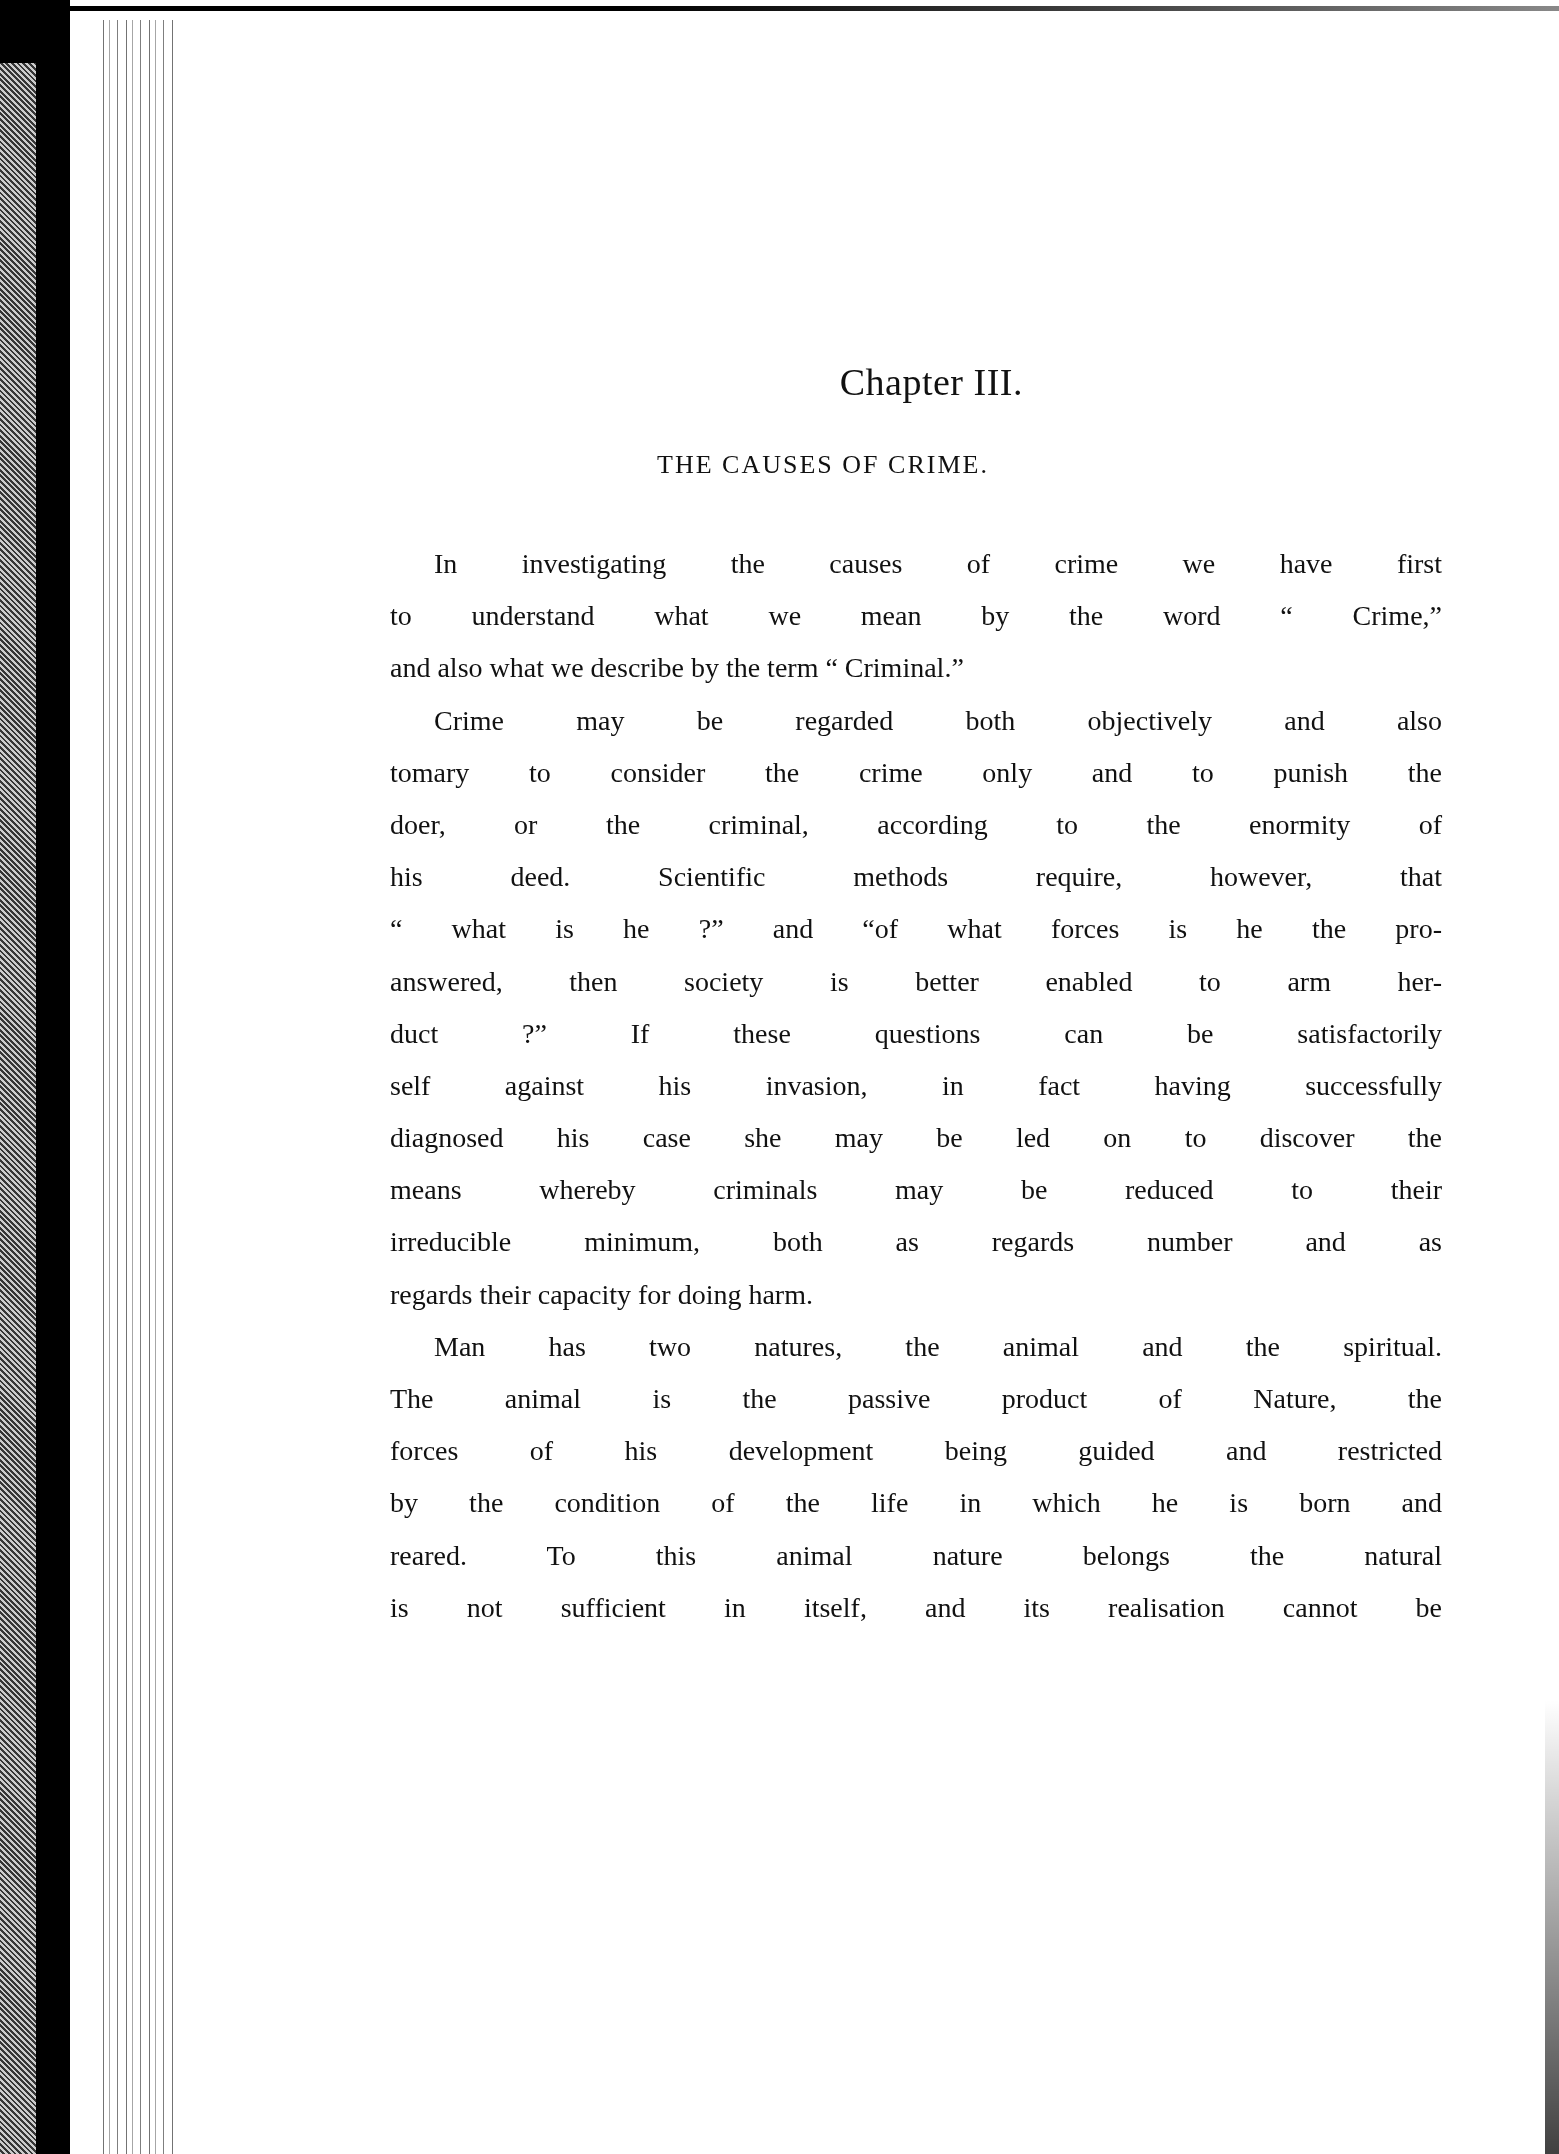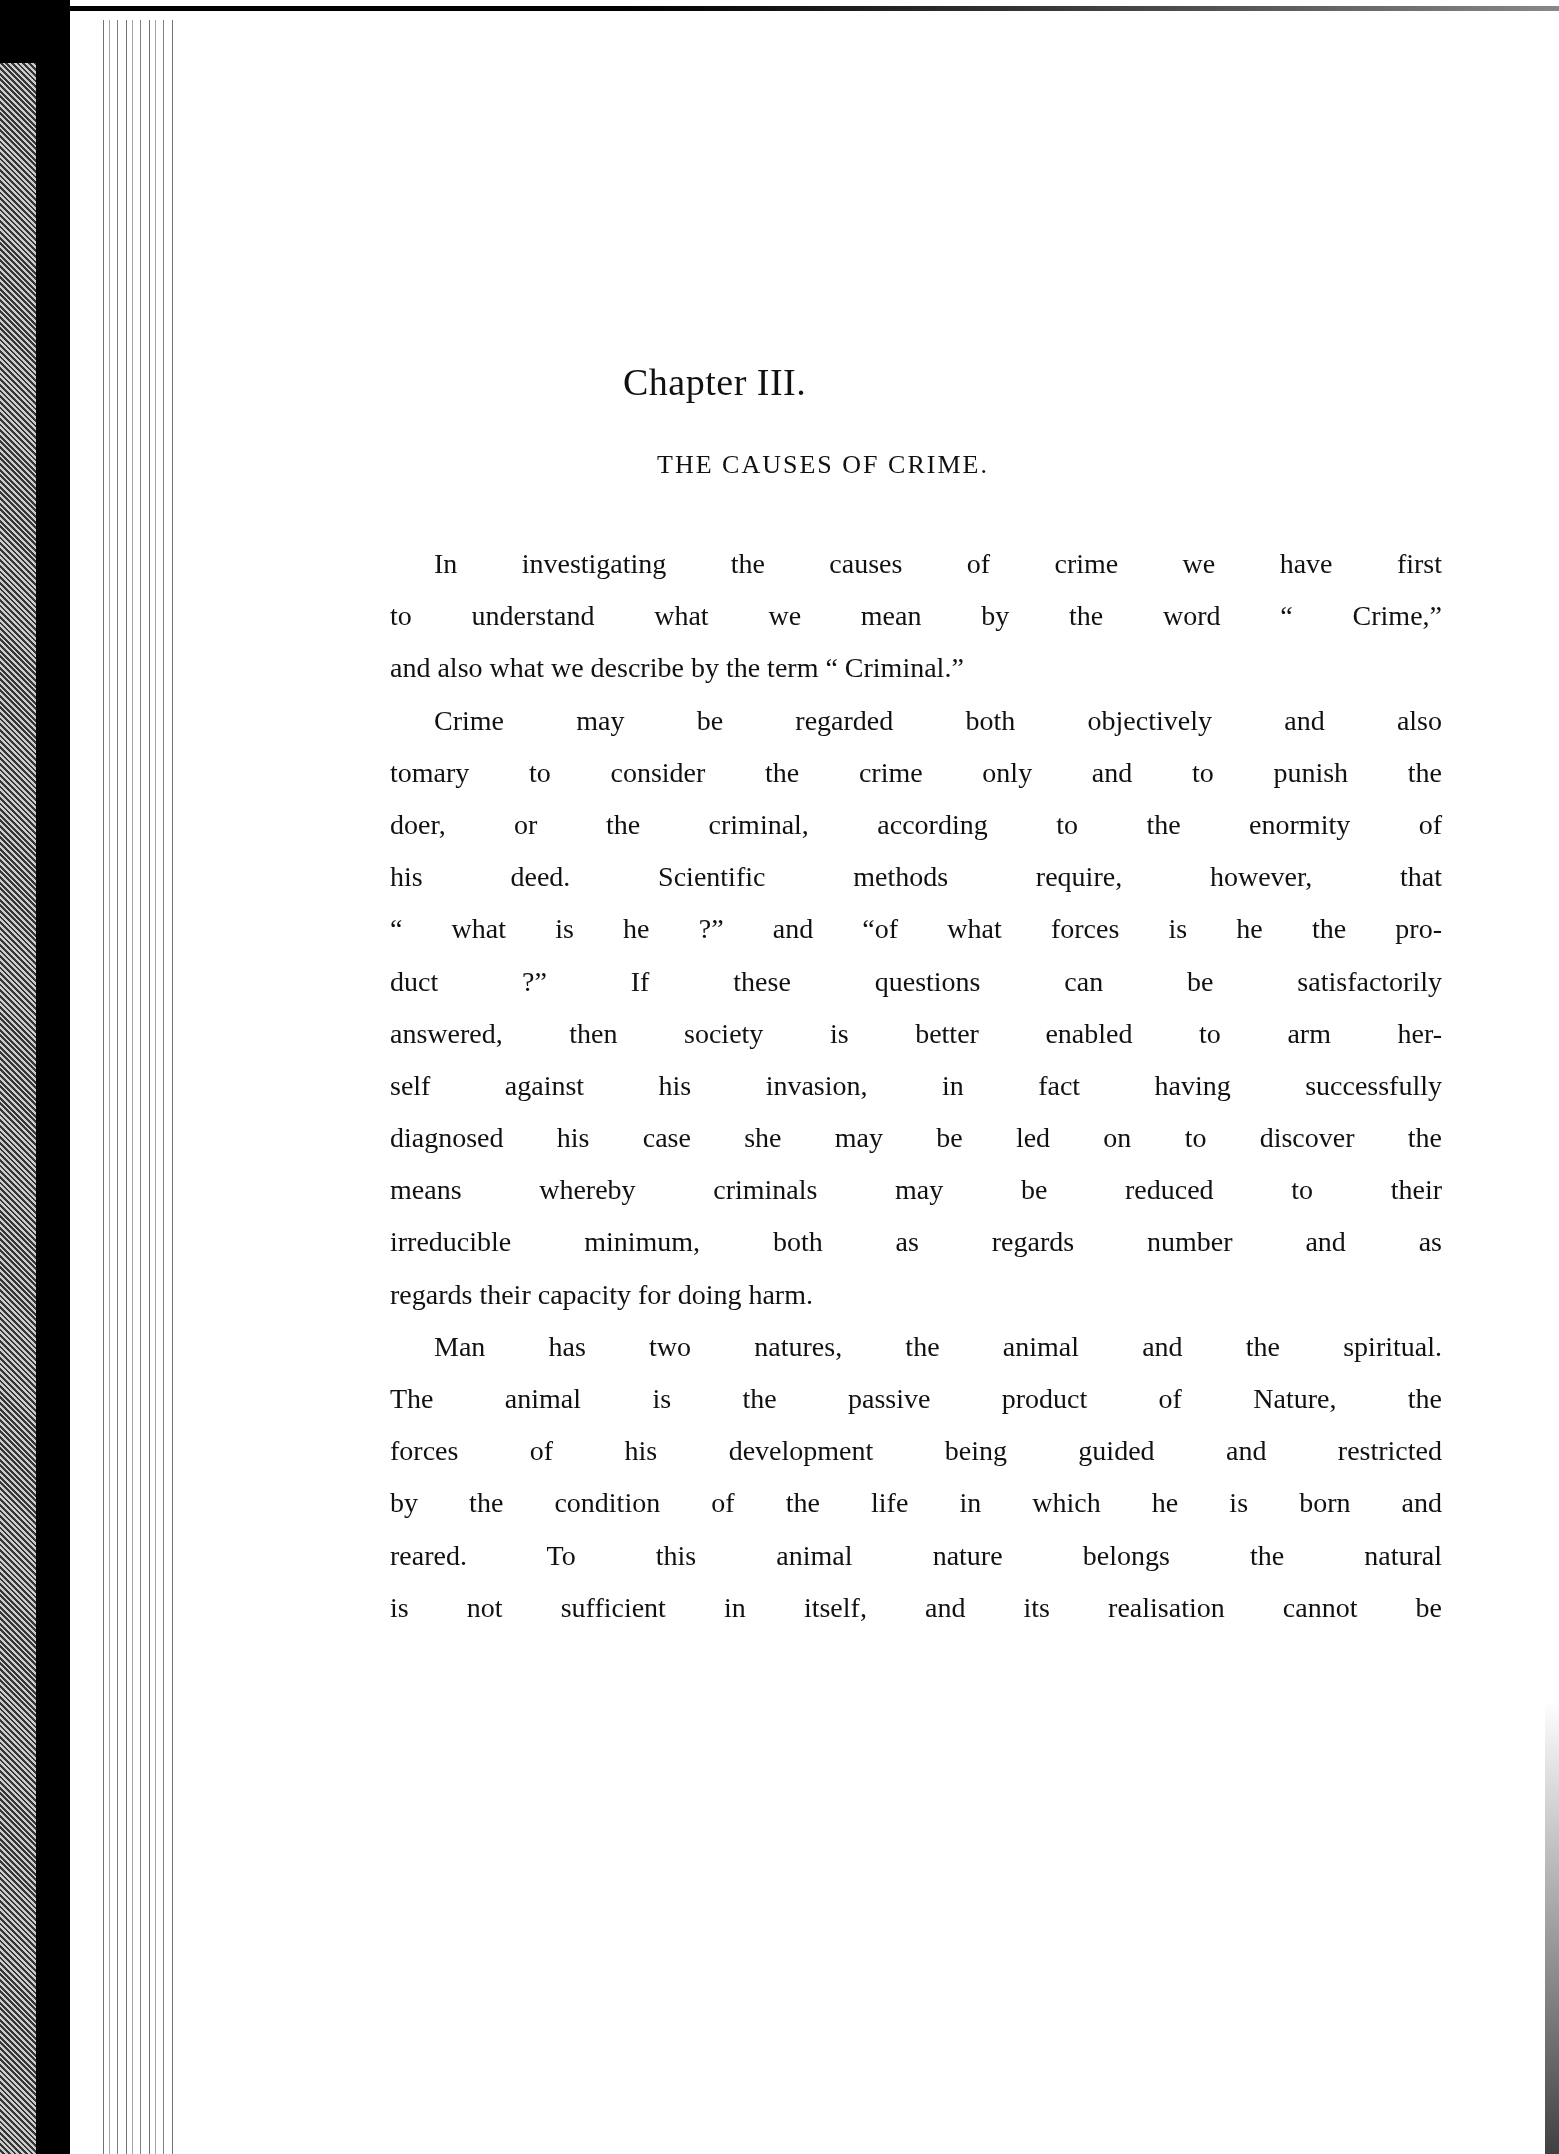--- a/index.html
+++ b/index.html
@@ -31,21 +31,21 @@
     background: repeating-linear-gradient(90deg,
       transparent 0 8px, rgba(0,0,0,0.55) 8px 9px, transparent 9px 14px,
       rgba(0,0,0,0.35) 14px 15px, transparent 15px 22px, rgba(0,0,0,0.5) 22px 23px);
   }
   .right-edge {
     position: absolute; right: 0; top: 1700px; width: 14px; height: 454px;
     background: linear-gradient(to bottom, rgba(0,0,0,0) 0%, rgba(0,0,0,0.75) 100%);
   }
   .heading-chapter {
     position: absolute; top: 360px; left: 623px; width: 400px;
-    text-align: left; font-size: 38px; letter-spacing: 0.5px;
+    text-align: right; font-size: 38px; letter-spacing: 0.5px;
   }
   .heading-title {
     position: absolute; top: 450px; left: 573px; width: 500px;
     text-align: center; font-size: 26px; letter-spacing: 2px;
   }
   .body-text {
     position: absolute; top: 538px; left: 390px; width: 1052px;
     font-size: 28px; line-height: 52.2px;
   }
   .line {
@@ -71,22 +71,22 @@
 
 <div class="body-text" id="body-text">
     <span class="line indent">In investigating the causes of crime we have first</span>
     <span class="line">to understand what we mean by the word “ Crime,”</span>
     <span class="line last">and also what we describe by the term “ Criminal.”</span>
     <span class="line indent">Crime may be regarded both objectively and also</span>
     <span class="line">tomary to consider the crime only and to punish the</span>
     <span class="line">doer, or the criminal, according to the enormity of</span>
     <span class="line">his deed.   Scientific methods require, however, that</span>
     <span class="line">“ what is he ?” and “of what forces is he the pro-</span>
+    <span class="line">answered, then society is better enabled to arm her-</span>
     <span class="line">duct ?”  If these questions can be satisfactorily</span>
-    <span class="line">answered, then society is better enabled to arm her-</span>
     <span class="line">self against his invasion, in fact having successfully</span>
     <span class="line">diagnosed his case she may be led on to discover the</span>
     <span class="line">means whereby criminals may be reduced to their</span>
     <span class="line">irreducible minimum, both as regards number and as</span>
     <span class="line last">regards their capacity for doing harm.</span>
     <span class="line indent">Man has two natures, the animal and the spiritual.</span>
     <span class="line">The animal is the passive product of Nature, the</span>
     <span class="line">forces of his development being guided and restricted</span>
     <span class="line">by the condition of the life in which he is born and</span>
     <span class="line">reared.  To this animal nature belongs the natural</span>

